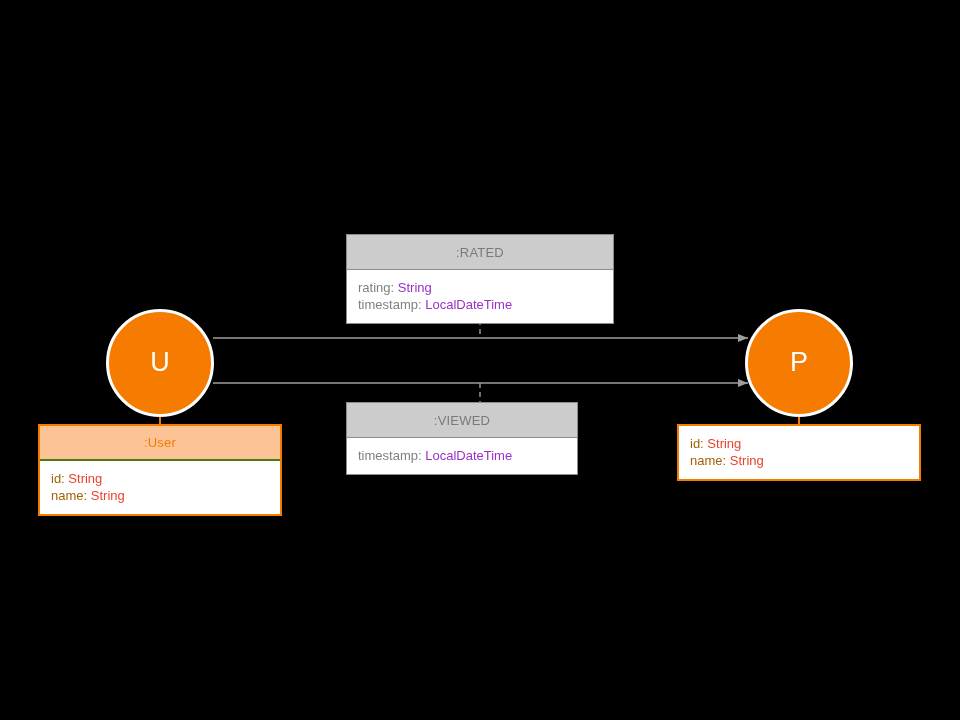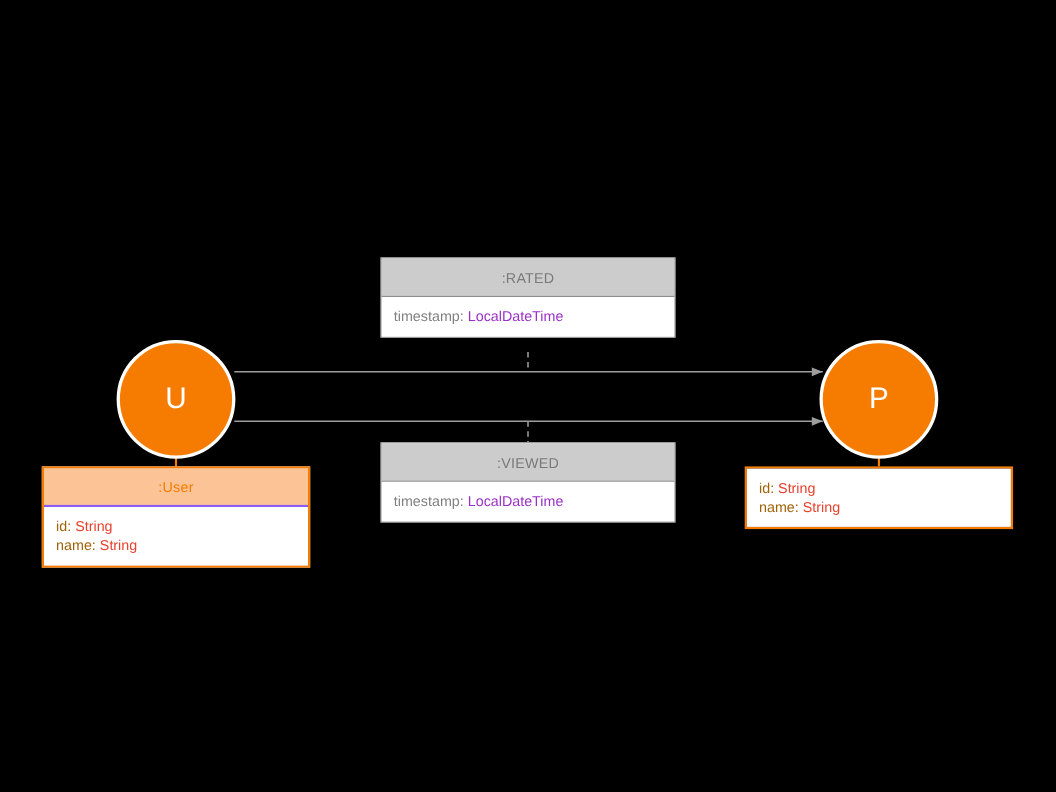--- a/index.html
+++ b/index.html
@@ -85,21 +85,21 @@
   }
   .card.rel .prop-key { color: #808080; }
   .card.rel .prop-type { color: #9B30C8; }
 
   
   .card.entity {
     border: 2px solid #F57C00;
   }
   .card.entity .card-header {
     background: #FBC396;
-    border-bottom: 2px solid #8b5cf6;
+    border-bottom: 2px solid #4d7c0f;
     color: #F57C00;
   }
   .card.entity .prop-key { color: #a16207; }
   .card.entity .prop-type { color: #E8432F; }
 </style>
 </head>
 <body>
 
 <div id="canvas">
 
@@ -117,27 +117,31 @@
 
     <line x1="160" y1="412" x2="160" y2="424" stroke="#F57C00" stroke-width="2"></line>
 
     <line x1="799" y1="412" x2="799" y2="424" stroke="#F57C00" stroke-width="2"></line>
   </svg>
 
   <div class="card rel" style="left:346px; top:234px; width:268px;">
     <div class="card-header">:RATED</div>
     <div class="card-body">
       <div class="prop-row">
+        <span class="prop-key">rating:</span>
+        <span class="prop-type">String</span>
+      </div>
+      <div class="prop-row">
         <span class="prop-key">timestamp:</span>
         <span class="prop-type">LocalDateTime</span>
       </div>
     </div>
   </div>
 
-  <div class="card rel" style="left:346px; top:402px; width:268px;">
+  <div class="card rel" style="left:346px; top:402px; width:232px;">
     <div class="card-header">:VIEWED</div>
     <div class="card-body">
       <div class="prop-row">
         <span class="prop-key">timestamp:</span>
         <span class="prop-type">LocalDateTime</span>
       </div>
     </div>
   </div>
 
   <div class="node-circle" style="left:106px; top:309px; width:108px; height:108px;">

